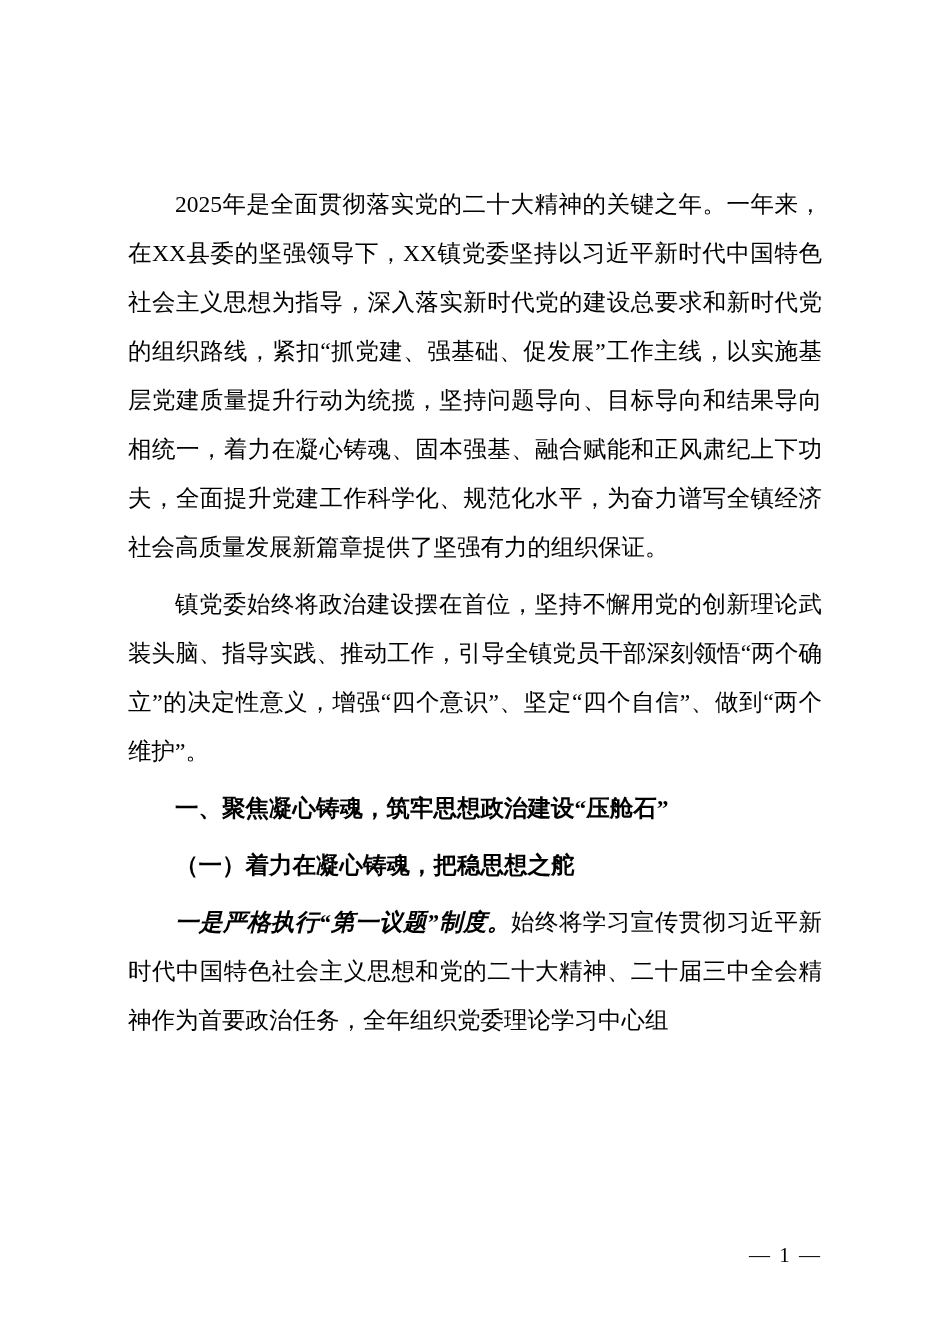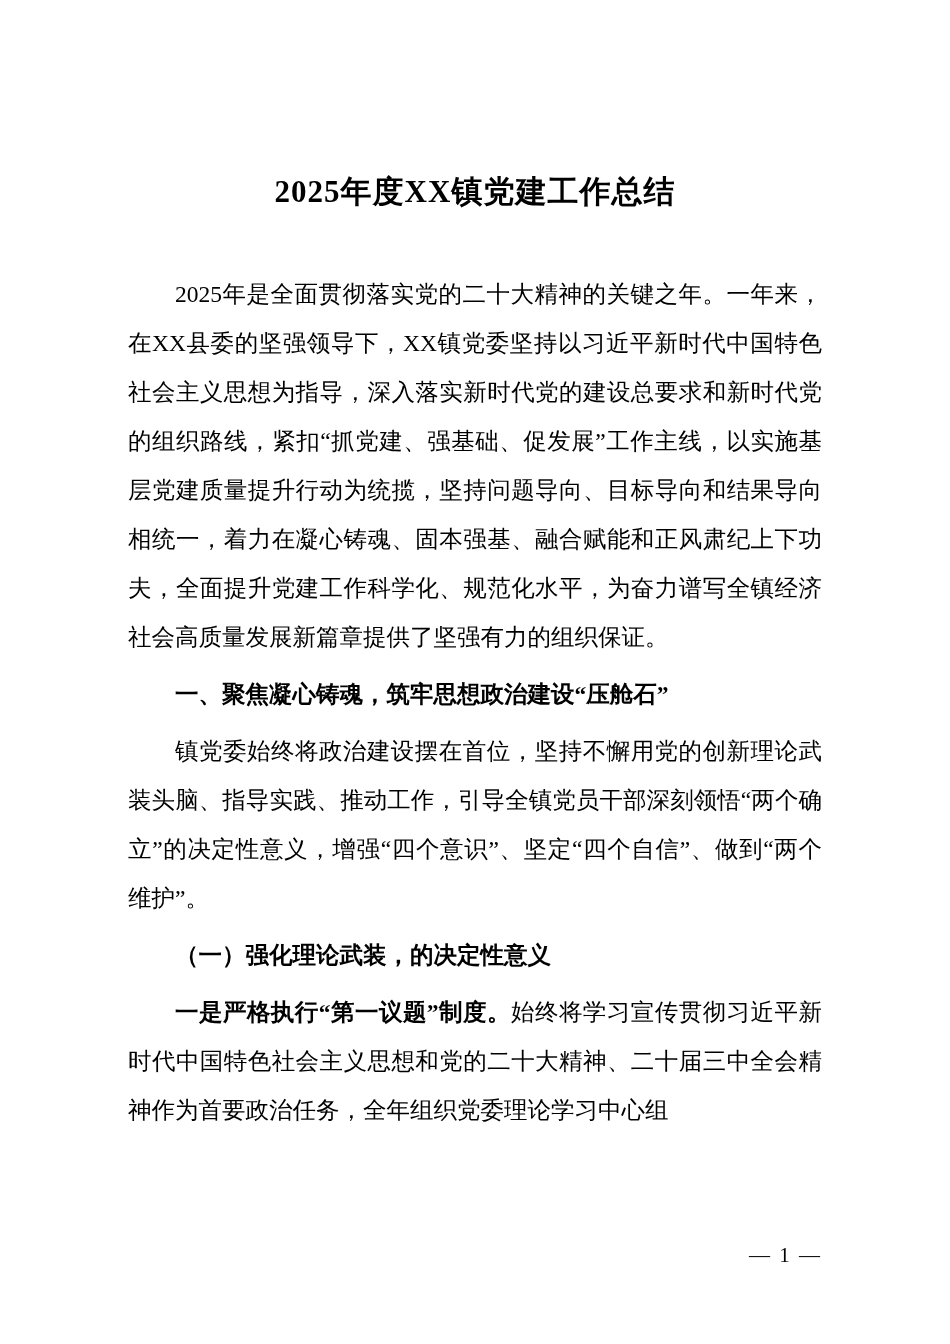--- a/index.html
+++ b/index.html
@@ -42,42 +42,42 @@
     word-break: break-all;
   }
   .heading1 {
     font-weight: bold;
   }
   .heading2 {
     font-weight: bold;
   }
   .bold-lead {
     font-weight: bold;
+    font-style: italic;
   }
   .page-number {
     position: absolute;
     right: 128px;
     bottom: 76px;
     font-size: 21px;
     letter-spacing: 2px;
     color: #000000;
   }
 </style>
 </head>
 <body>
 
 <div class="page">
 
-  <h1 class="doc-title">2025年度XX镇党建工作总结</h1>
 
   <p class="para">2025年是全面贯彻落实党的二十大精神的关键之年。一年来，在XX县委的坚强领导下，XX镇党委坚持以习近平新时代中国特色社会主义思想为指导，深入落实新时代党的建设总要求和新时代党的组织路线，紧扣“抓党建、强基础、促发展”工作主线，以实施基层党建质量提升行动为统揽，坚持问题导向、目标导向和结果导向相统一，着力在凝心铸魂、固本强基、融合赋能和正风肃纪上下功夫，全面提升党建工作科学化、规范化水平，为奋力谱写全镇经济社会高质量发展新篇章提供了坚强有力的组织保证。</p>
 
+  <p class="para">镇党委始终将政治建设摆在首位，坚持不懈用党的创新理论武装头脑、指导实践、推动工作，引导全镇党员干部深刻领悟“两个确立”的决定性意义，增强“四个意识”、坚定“四个自信”、做到“两个维护”。</p>
+
   <p class="para heading1">一、聚焦凝心铸魂，筑牢思想政治建设“压舱石”</p>
 
-  <p class="para">镇党委始终将政治建设摆在首位，坚持不懈用党的创新理论武装头脑、指导实践、推动工作，引导全镇党员干部深刻领悟“两个确立”的决定性意义，增强“四个意识”、坚定“四个自信”、做到“两个维护”。</p>
-
-  <p class="para heading2">（一）强化理论武装，的决定性意义</p>
+  <p class="para heading2">（一）着力在凝心铸魂，把稳思想之舵</p>
 
   <p class="para"><span class="bold-lead">一是严格执行“第一议题”制度。</span><span>始终将学习宣传贯彻习近平新时代中国特色社会主义思想和党的二十大精神、二十届三中全会精神作为首要政治任务，全年组织党委理论学习中心组</span></p>
 
   <div class="page-number">— 1 —</div>
 
 </div>
 
 </body></html>

